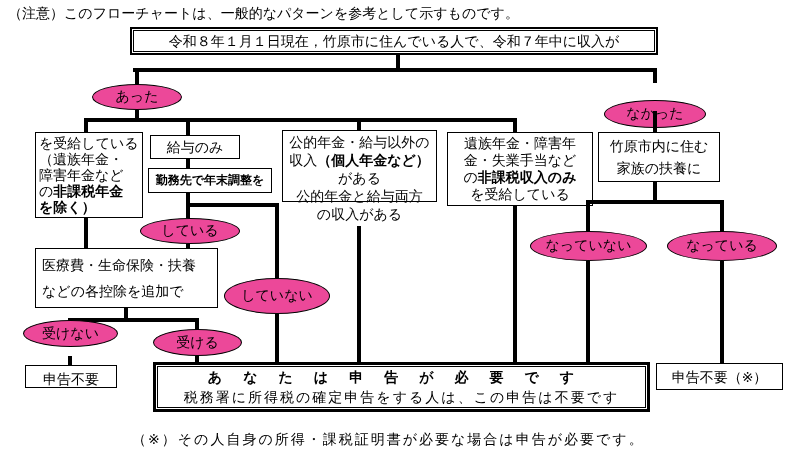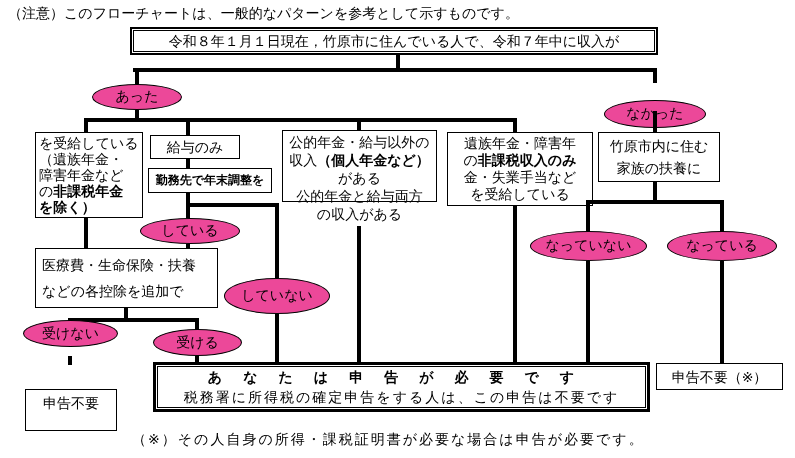--- a/index.html
+++ b/index.html
@@ -66,22 +66,22 @@
   <div class="bx center" style="left:282px;top:130px;width:155px;height:72px;line-height:18px;">
     <div>公的年金・給与以外の</div>
     <div><span>収入</span><b>（個人年金など）</b></div>
     <div>がある</div>
     <div>公的年金と給与両方</div>
     <div>の収入がある</div>
   </div>
 
   <div class="bx center" style="left:447px;top:132px;width:146px;height:74px;">
     <div>遺族年金・障害年</div>
+    <div>金・失業手当など</div>
     <div><span>の</span><b>非課税収入のみ</b></div>
-    <div>金・失業手当など</div>
     <div>を受給している</div>
   </div>
 
   <div class="bx center" style="left:598px;top:132px;width:122px;height:50px;line-height:22px;">
     <div>竹原市内に住む</div>
     <div>家族の扶養に</div>
   </div>
 
   <div class="cn" style="left:186px;top:193px;width:4px;height:25px;"></div>
   <div class="cn" style="left:186px;top:203px;width:93px;height:4px;"></div>
@@ -116,21 +116,21 @@
   <div class="cn" style="left:586px;top:200px;width:138px;height:4px;"></div>
   <div class="cn" style="left:586px;top:204px;width:4px;height:27px;"></div>
   <div class="cn" style="left:720px;top:204px;width:4px;height:27px;"></div>
 
   <div class="ov" style="left:530px;top:231px;width:117px;height:30px;">なっていない</div>
   <div class="ov" style="left:667px;top:231px;width:110px;height:30px;">なっている</div>
 
   <div class="cn" style="left:586px;top:261px;width:4px;height:101px;"></div>
   <div class="cn" style="left:720px;top:261px;width:4px;height:102px;"></div>
 
-  <div class="bx center" style="left:25px;top:365px;width:92px;height:42px;line-height:22px;margin-top:24px;">申告不要</div>
+  <div class="bx center" style="left:25px;top:365px;width:92px;height:23px;line-height:22px;">申告不要</div>
 
   <div class="big-outer" style="left:153px;top:362px;width:497px;">
     <div class="big-inner">
       <div class="need-title">あなたは申告が必要です</div>
       <div class="need-sub">税務署に所得税の確定申告をする人は、この申告は不要です</div>
     </div>
   </div>
 
   <div class="bx center" style="left:656px;top:363px;width:127px;height:27px;line-height:22px;">申告不要（※）</div>
 

